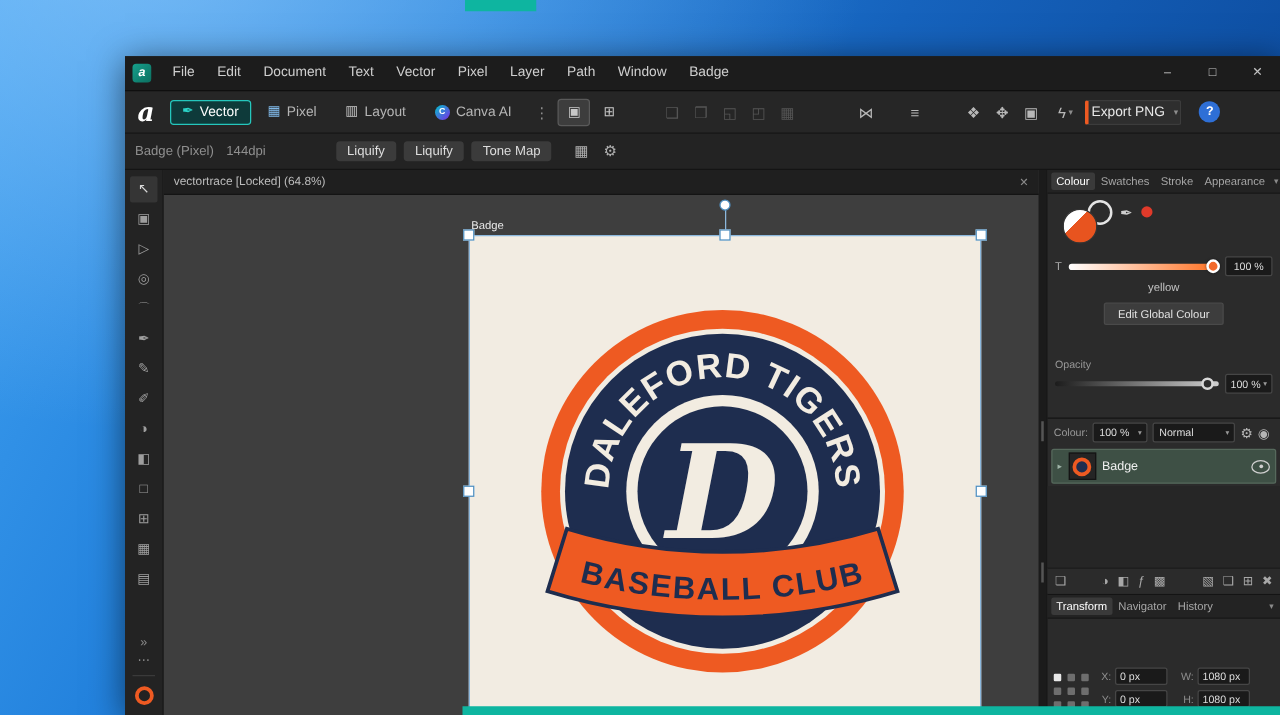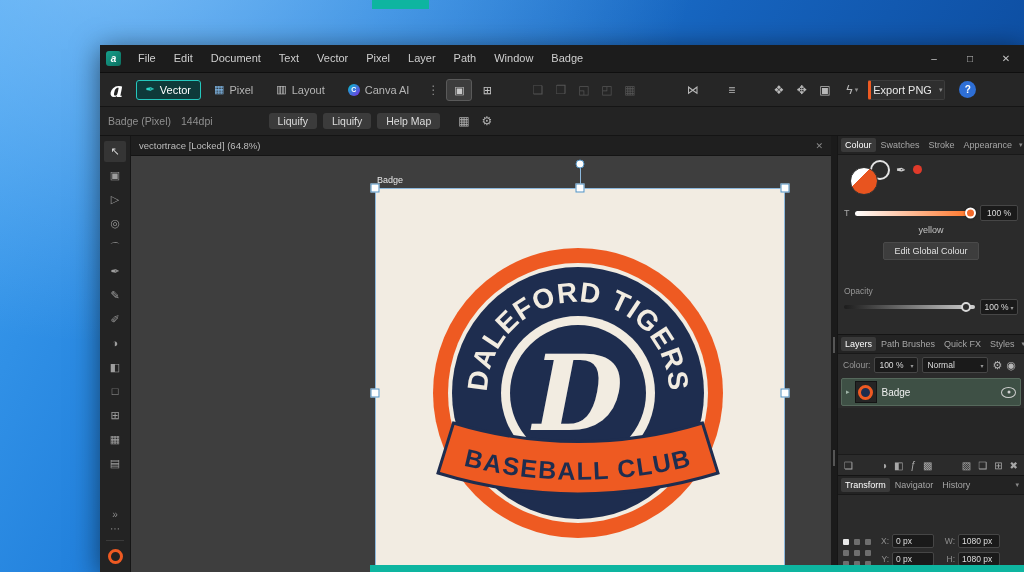--- a/index.html
+++ b/index.html
@@ -238,21 +238,21 @@
       <span class="small-caret">▾</span>
     </div>
     <div class="help-btn">?</div>
   </div>
 
   <div class="context-bar">
     <span class="ctx-text">Badge (Pixel)</span>
     <span class="ctx-text">144dpi</span>
     <span class="ctx-btn first">Liquify</span>
     <span class="ctx-btn">Liquify</span>
-    <span class="ctx-btn">Help Map</span>
+    <span class="ctx-btn">Tone Map</span>
     <span class="ctx-icon">▦</span>
     <span class="ctx-icon">⚙</span>
   </div>
 
   <div class="body-row">
 
     <div class="toolstrip">
       <div class="tool active">↖</div>
       <div class="tool">▣</div>
       <div class="tool">▷</div>
@@ -352,27 +352,20 @@
               <span class="val-box">
                 <span>100 %</span>
                 <span class="ms-caret">▾</span>
               </span>
             </div>
           </div>
         </div>
       </section>
 
       <section class="panel layers-panel">
-        <div class="ptabs">
-          <span class="ptab active">Layers</span>
-          <span class="ptab">Path Brushes</span>
-          <span class="ptab">Quick FX</span>
-          <span class="ptab">Styles</span>
-          <span class="ptab-caret">▾</span>
-        </div>
         <div class="layers-ctl">
           <span class="lbl">Colour:</span>
           <span class="mini-select ms-op">
             <span>100 %</span>
             <span class="ms-caret">▾</span>
           </span>
           <span class="mini-select ms-blend">
             <span>Normal</span>
             <span class="ms-caret">▾</span>
           </span>

